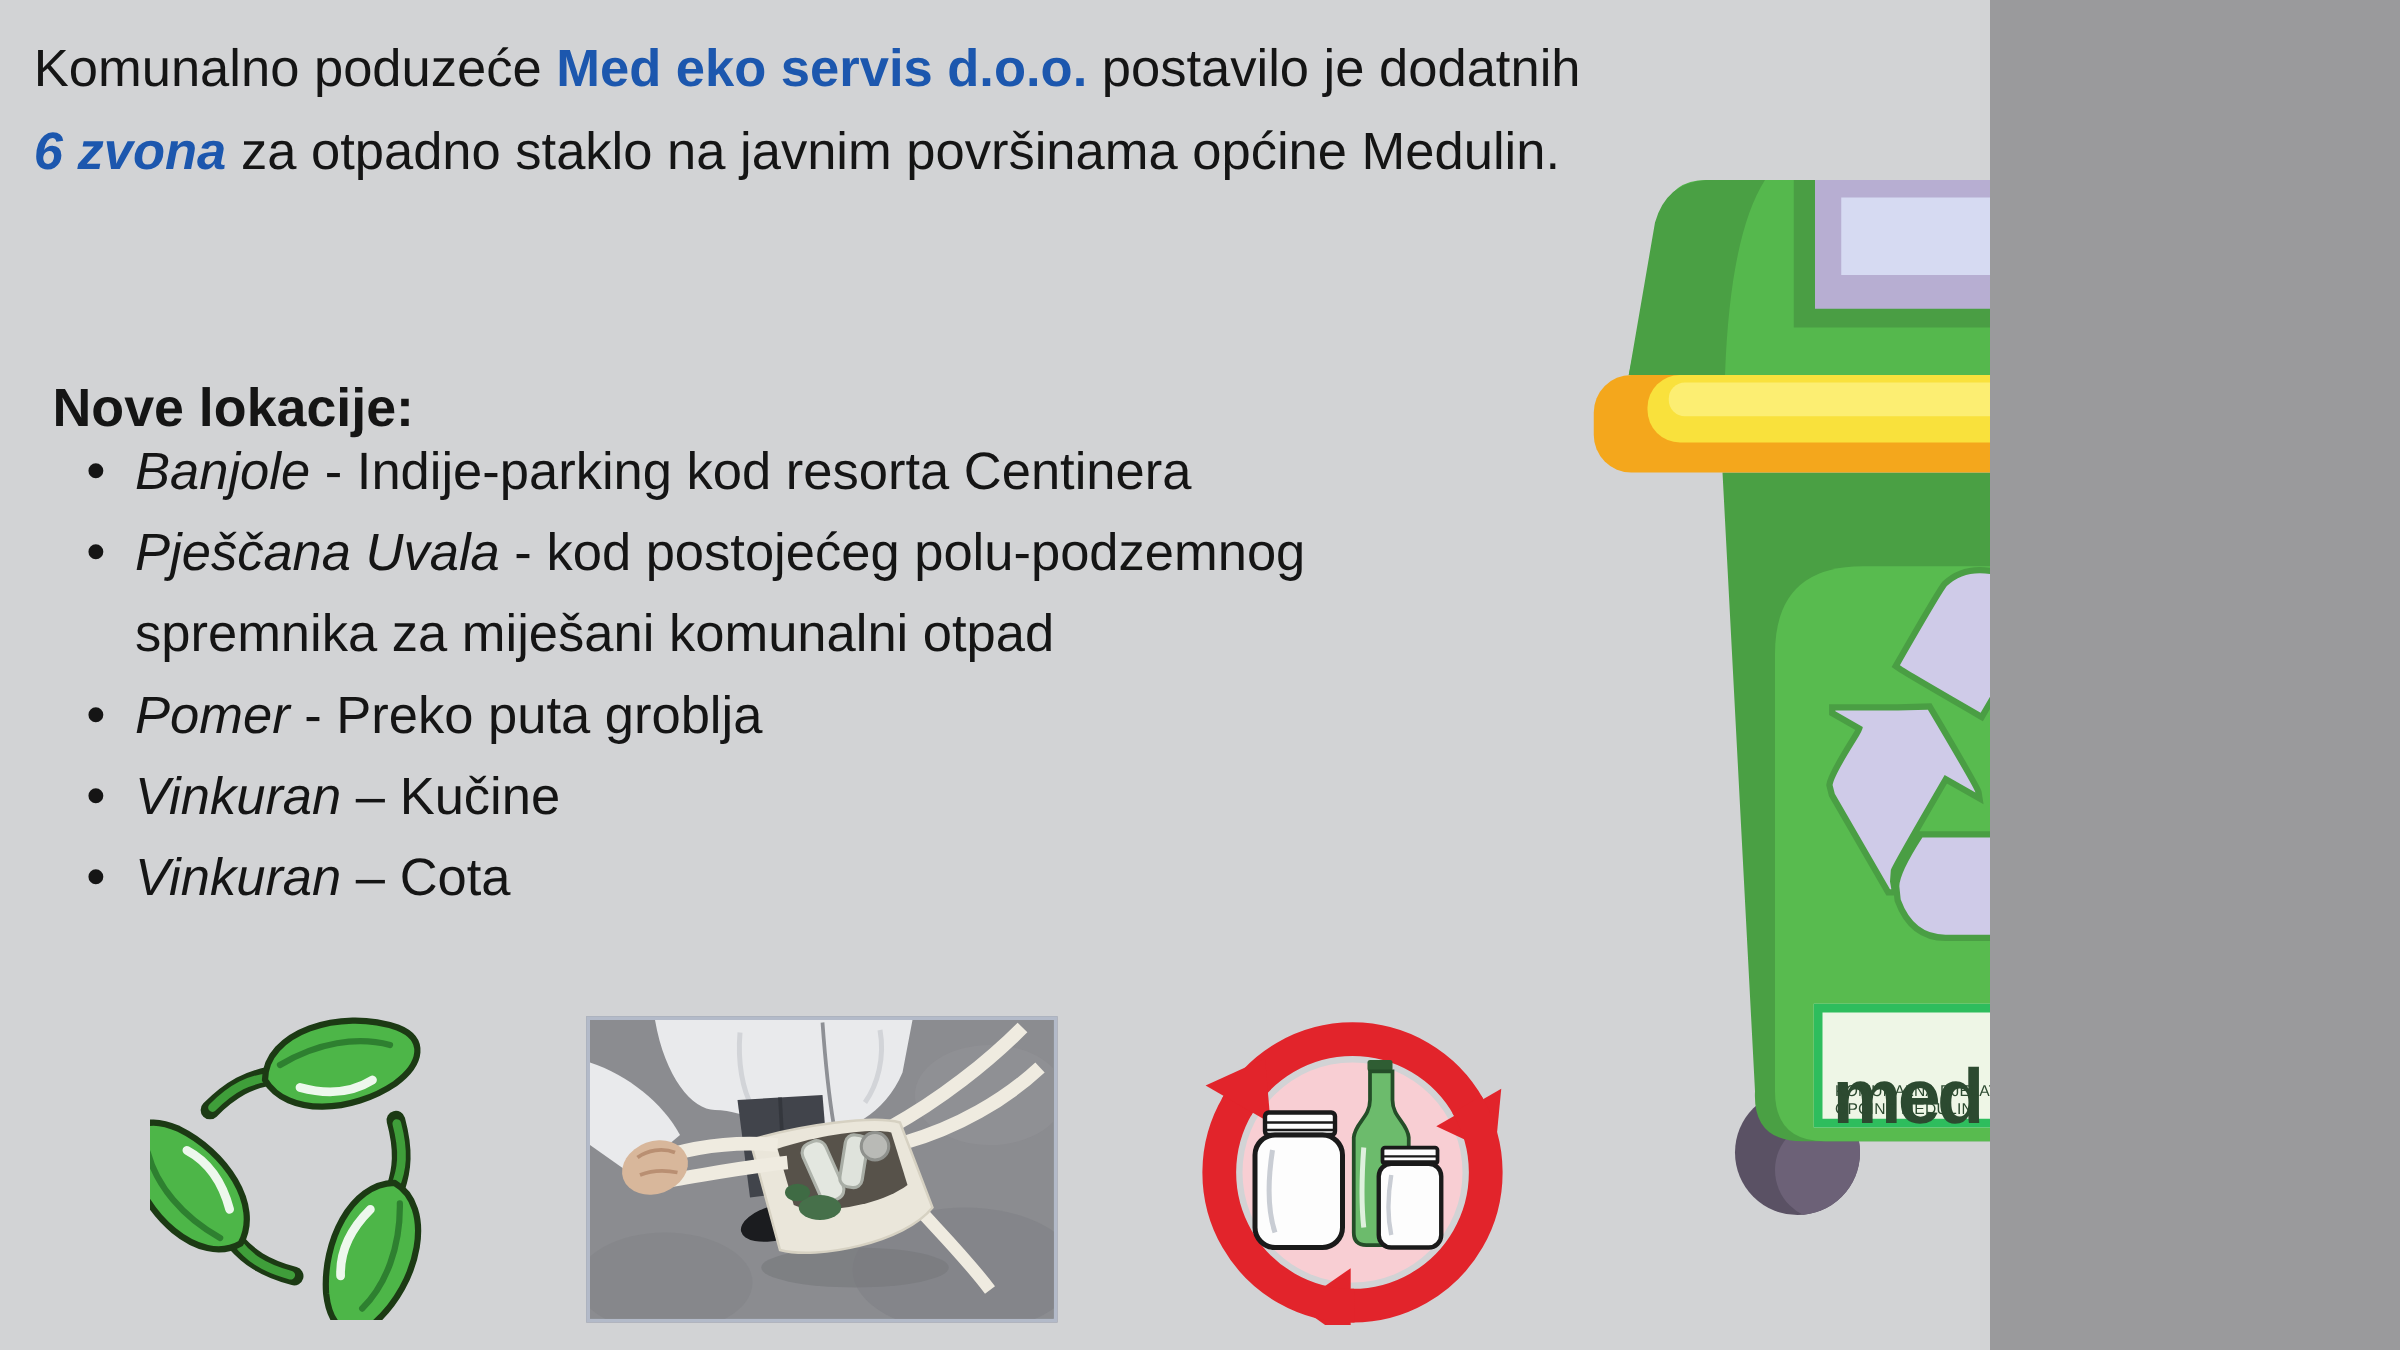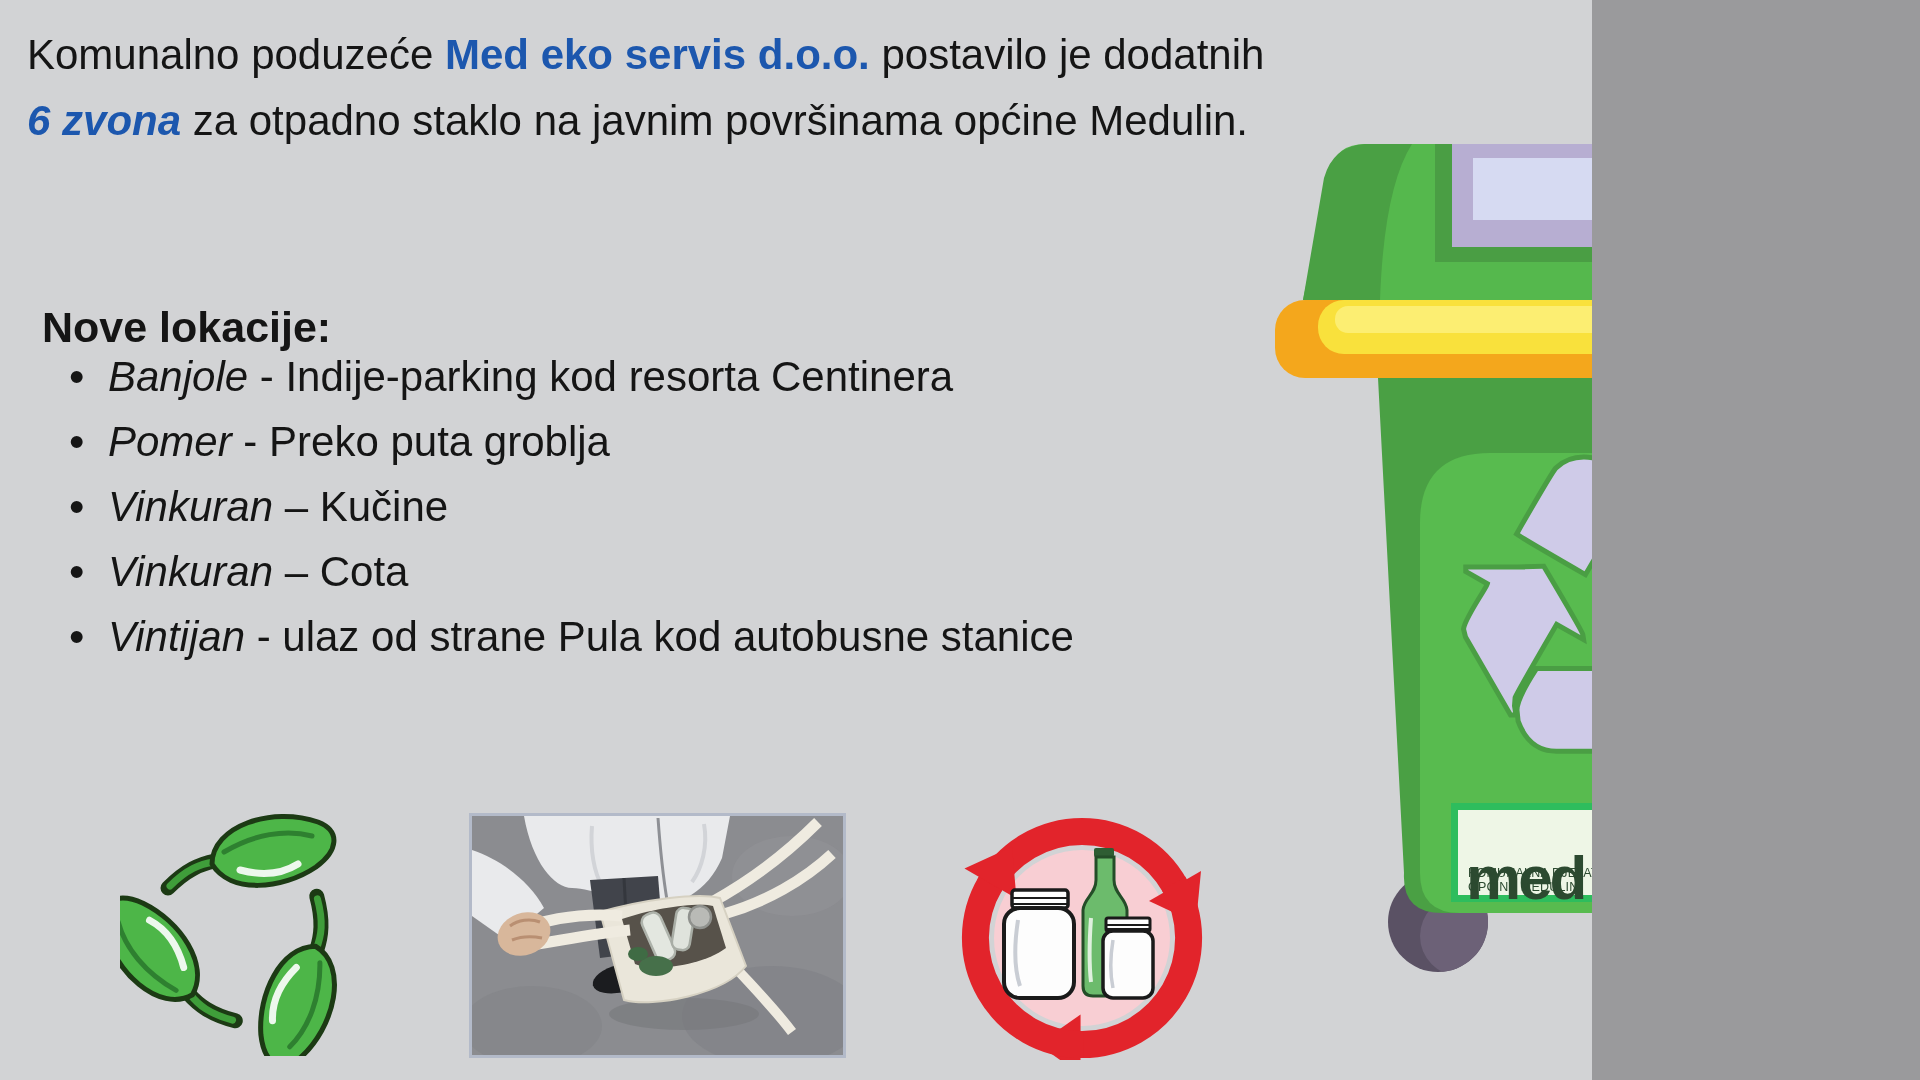--- a/index.html
+++ b/index.html
@@ -75,24 +75,24 @@
 <body>
 
 <div class="stage">
 
   <p class="intro"><span>Komunalno poduzeće </span><strong class="blue">Med eko servis d.o.o.</strong><span> postavilo je dodatnih </span><strong class="blue-italic">6 zvona</strong><span> za otpadno staklo na javnim površinama općine Medulin.</span></p>
 
   <h2 class="nove">Nove lokacije:</h2>
 
   <ul class="loc">
     <li><i>Banjole</i><span> - Indije-parking kod resorta Centinera</span></li>
+    <li><i>Pješčana Uvala</i><span> - kod postojećeg polu-podzemnog spremnika za miješani komunalni otpad</span></li>
     <li><i>Pomer</i><span> - Preko puta groblja</span></li>
     <li><i>Vinkuran</i><span> – Kučine</span></li>
     <li><i>Vinkuran</i><span> – Cota</span></li>
-    <li><i>Vintijan</i><span> - ulaz od strane Pula kod autobusne stanice</span></li>
   </ul>
 
   <svg class="leaf-fig" viewBox="0 0 245 250">
     <defs>
       <g id="leafT">
         <path d="M48 82 C66 64 80 58 95 55" stroke="#1c3a14" stroke-width="15" fill="none" stroke-linecap="round"></path>
         <path d="M50 80 C67 63 80 58 94 56" stroke="#3f9e3a" stroke-width="7" fill="none" stroke-linecap="round"></path>
         <path d="M92 58 C92 20 152 0 198 16 C221 25 218 45 196 61 C162 84 110 88 92 58 Z" fill="#4db648" stroke="#1c3a14" stroke-width="5" stroke-linejoin="round"></path>
         <path d="M104 46 C134 28 166 23 192 30" fill="none" stroke="#2e8030" stroke-width="5" stroke-linecap="round"></path>
         <path d="M120 64 C142 70 162 68 178 58" fill="none" stroke="#ffffff" stroke-width="7" stroke-linecap="round" opacity="0.9"></path>

